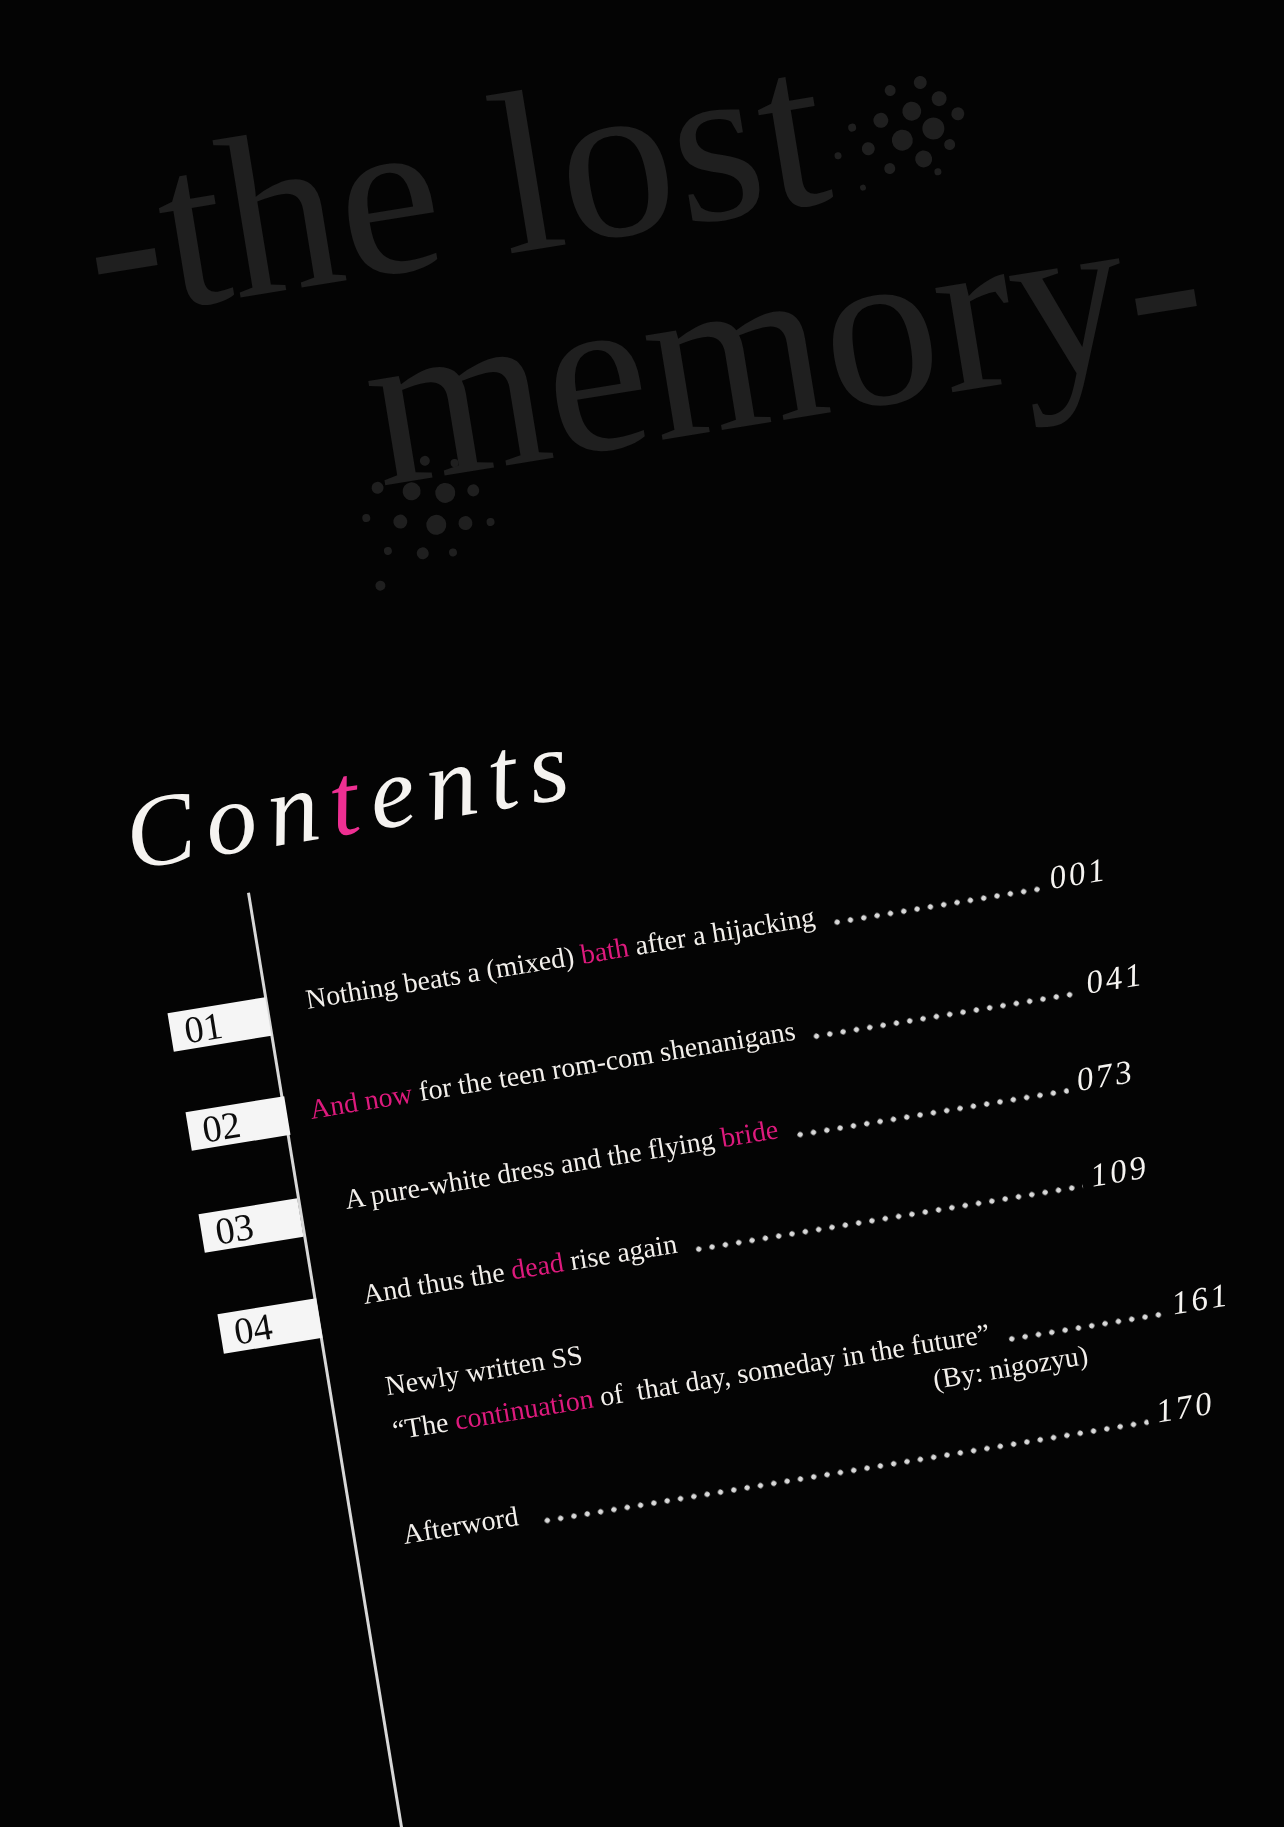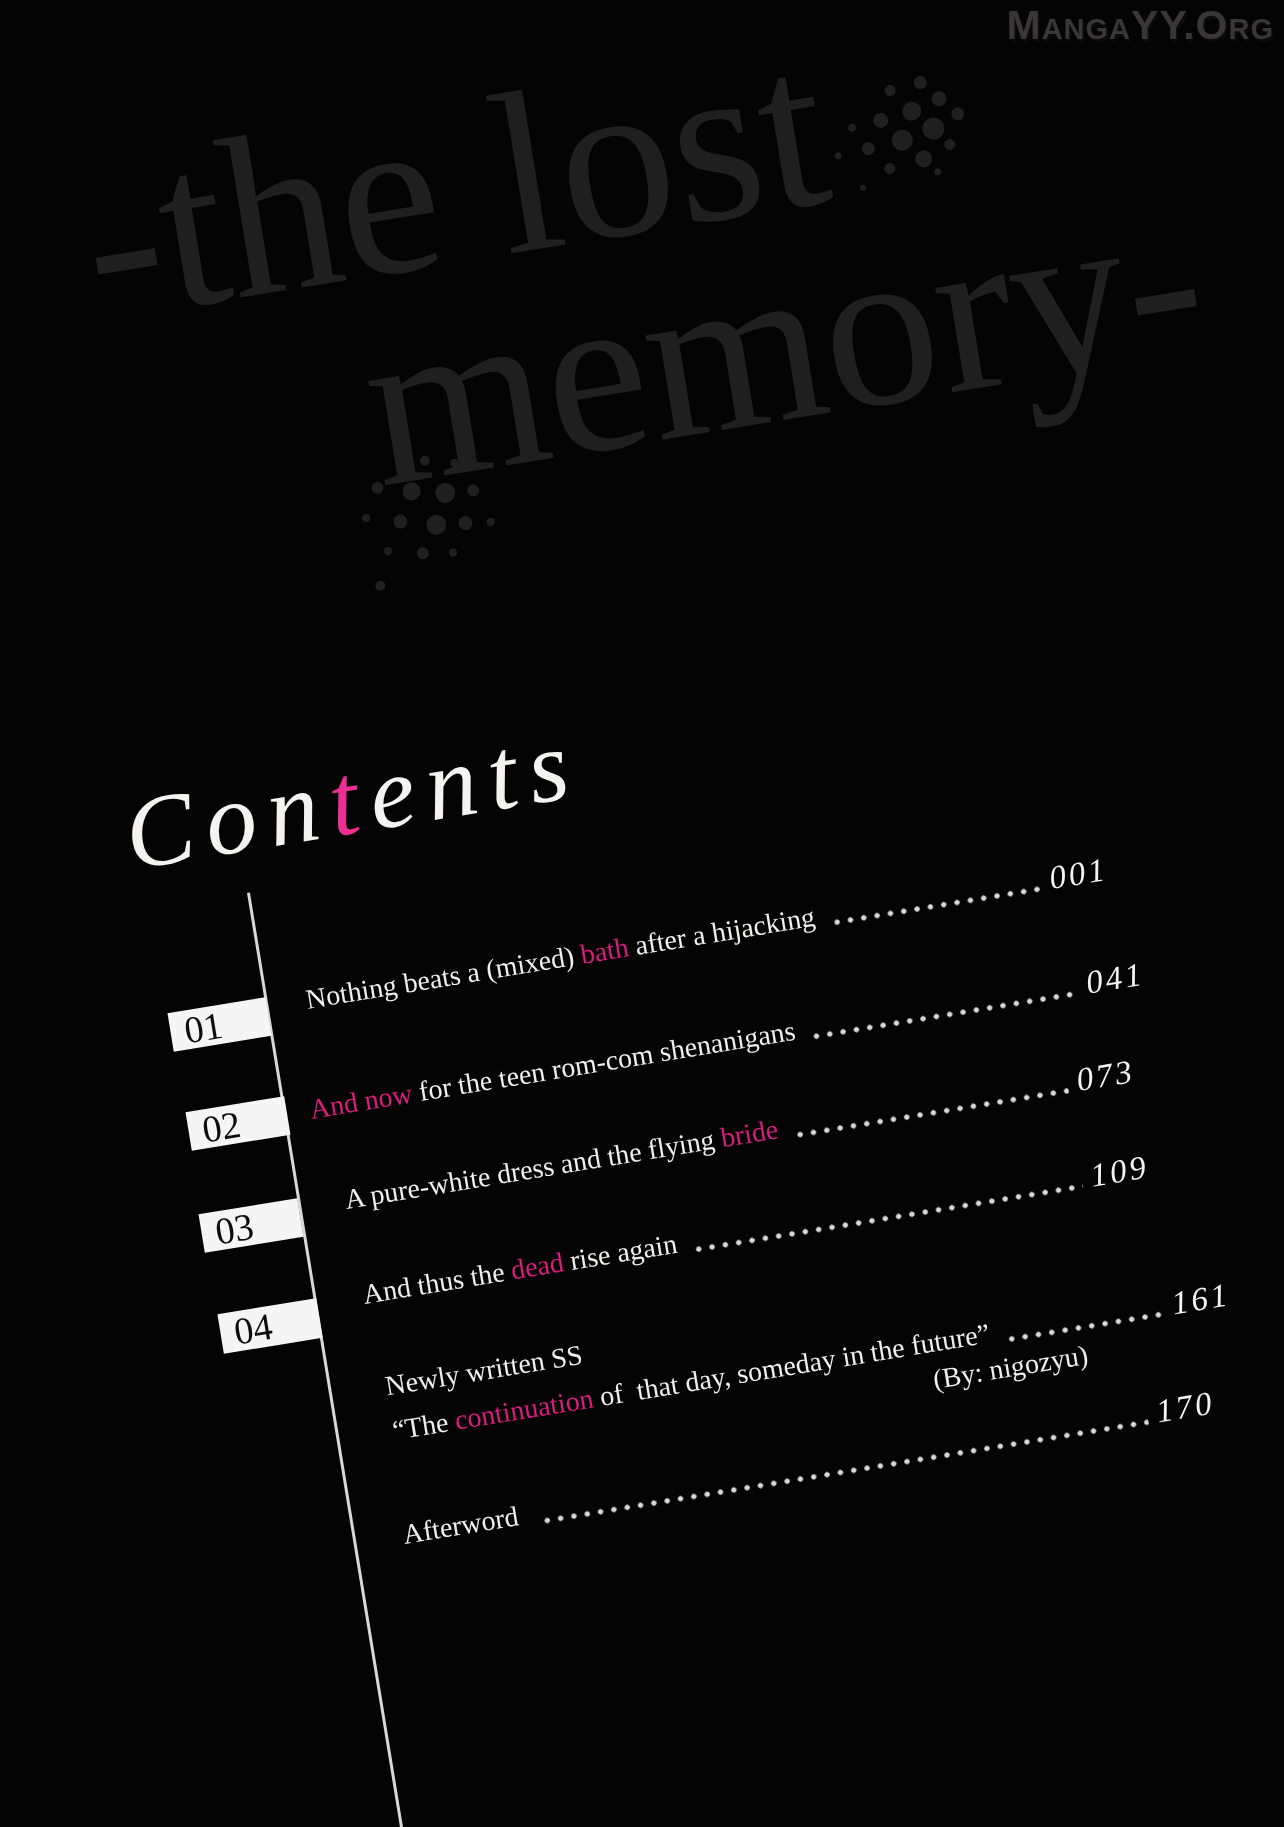--- a/index.html
+++ b/index.html
@@ -60,21 +60,20 @@
     background-size:13.5px 8px;background-repeat:repeat-x;background-position:left center;}
   .page-num{font-style:italic;font-size:33px;letter-spacing:3px;color:#f5f3f0;white-space:nowrap;}
   .pre-line{font-size:28px;color:#f2efeb;height:44px;display:flex;align-items:center;}
   .byline{font-size:28px;color:#f2efeb;text-align:right;padding-right:150px;margin-top:-2px;}
 </style>
 </head>
 <body>
 
 <div id="page">
 
-  <div class="watermark">MangaYY.Org</div>
 
   <div class="bg-line bg-line1">-the lost</div>
   <div class="bg-line bg-line2">memory-</div>
 
   <div class="dots dots-1">
       <div class="dot" style="left: 62px; top: 4px; width: 11px; height: 11px;"></div>
       <div class="dot" style="left: 92px; top: 0px; width: 13px; height: 13px;"></div>
       <div class="dot" style="left: 20px; top: 36px; width: 8px; height: 8px;"></div>
       <div class="dot" style="left: 46px; top: 30px; width: 15px; height: 15px;"></div>
       <div class="dot" style="left: 76px; top: 24px; width: 19px; height: 19px;"></div>

